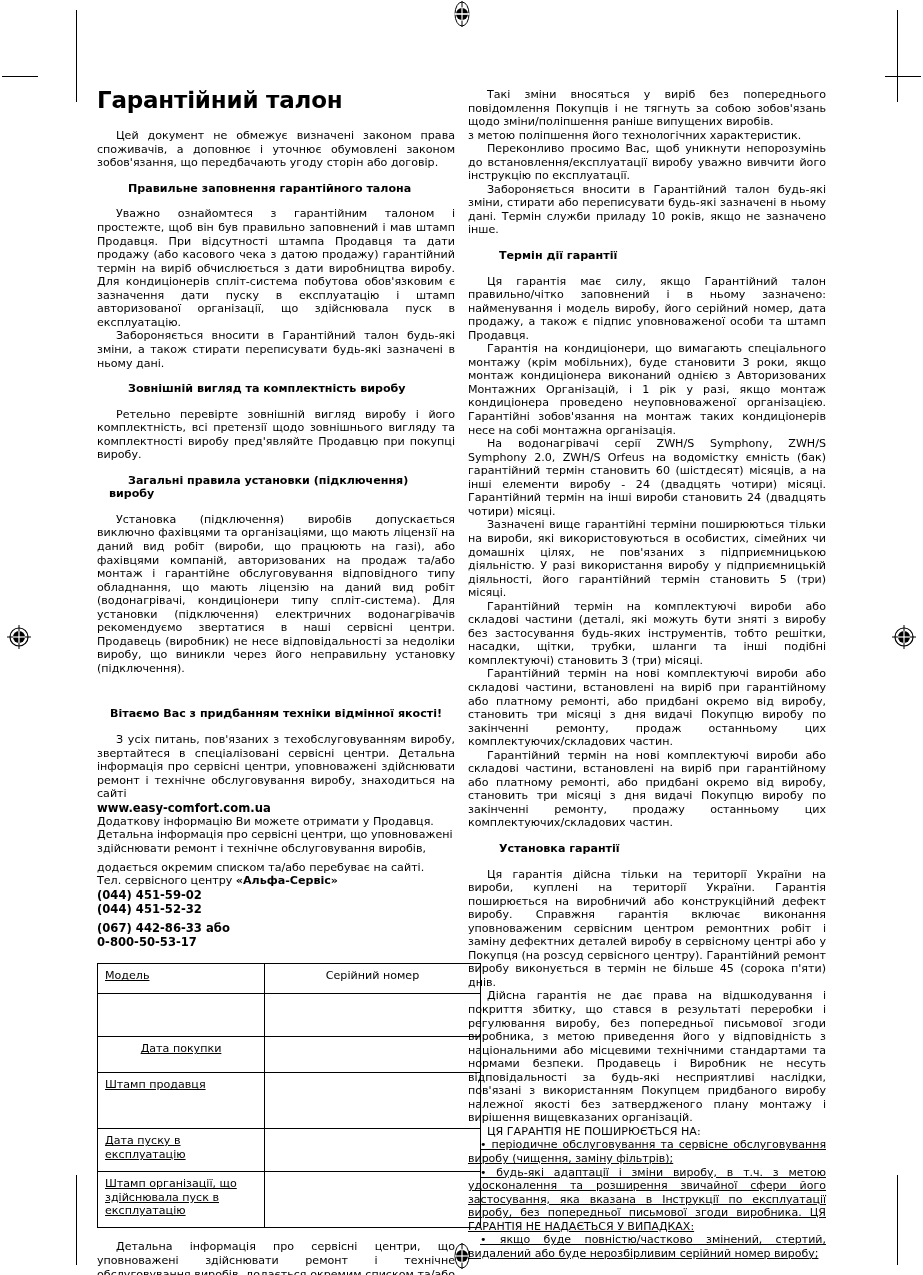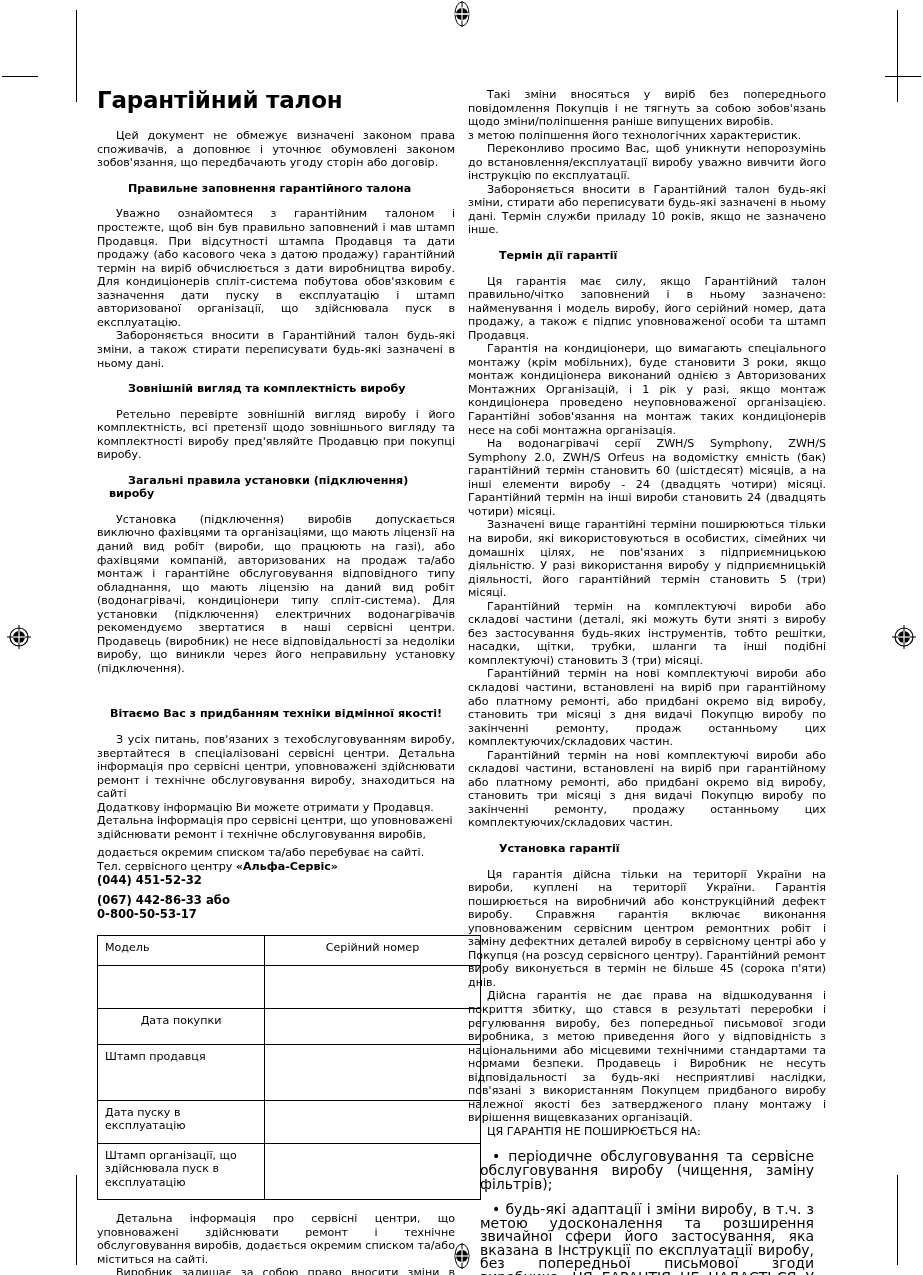--- a/index.html
+++ b/index.html
@@ -91,46 +91,47 @@
 
   p.plain {
     margin: 0;
     font-size: 11.1px;
     line-height: 13.55px;
     text-indent: 0;
     text-align: left;
   }
 
   p.bullet {
-    margin: 12px;
-    font-size: 14px;
+    margin: 0;
+    font-size: 11px;
     line-height: 13.55px;
     text-align: justify;
     text-indent: 12px;
+    text-decoration: underline;
   }
 
   .gap-sm { height: 5px; }
   .gap-md { height: 12px; }
   .gap-lg { height: 20px; }
 
   
   table.warranty-table {
     border-collapse: collapse;
     width: 353px;
     margin-top: 14px;
     table-layout: fixed;
   }
   table.warranty-table td {
     border: 1.3px solid #000000;
     font-size: 11.1px;
     line-height: 13.4px;
     padding: 5px 7px 4px 7px;
     vertical-align: top;
   }
-  td.cell-label { width: 152px; }
+  td.cell-label { width: 152px; text-decoration: underline; }
   td.cell-value { width: 201px; }
   td.cell-head-right {
     text-align: center;
     vertical-align: middle;
   }
   tr.r-head td   { height: 20px; }
   tr.r-blank td  { height: 33px; }
   tr.r-one td    { height: 26px; text-align: center; }
   tr.r-stamp td  { height: 46px; }
   tr.r-two td    { height: 33px; }
@@ -211,34 +212,36 @@
     <p class="sub">Загальні правила установки (підключення) виробу</p>
 
     <p class="para">Установка (підключення) виробів допускається виключно фахівцями та організаціями, що мають ліцензії на даний вид робіт (вироби, що працюють на газі), або фахівцями компаній, авторизованих на продаж та/або монтаж і гарантійне обслуговування відповідного типу обладнання, що мають ліцензію на даний вид робіт (водонагрівачі, кондиціонери типу спліт-система). Для установки (підключення) електричних водонагрівачів рекомендуємо звертатися в наші сервісні центри. Продавець (виробник) не несе відповідальності за недоліки виробу, що виникли через його неправильну установку (підключення).</p>
 
     <div class="gap-lg"></div>
 
     <p class="sub centered">Вітаємо Вас з придбанням техніки відмінної якості!</p>
 
     <p class="para">З усіх питань, пов'язаних з техобслуговуванням виробу, звертайтеся в спеціалізовані сервісні центри. Детальна інформація про сервісні центри, уповноважені здійснювати ремонт і технічне обслуговування виробу, знаходиться на сайті</p>
 
+    <p class="bold-line">www.easy-comfort.com.ua</p>
 
     <p class="plain">Додаткову інформацію Ви можете отримати у Продавця.</p>
 
     <p class="plain">Детальна інформація про сервісні центри, що уповноважені здійснювати ремонт і технічне обслуговування виробів,</p>
 
     <div class="gap-sm"></div>
 
     <p class="plain">додається окремим списком та/або перебуває на сайті.</p>
 
     <p class="plain">
       <span>Тел. сервісного центру</span>
       <span style="font-weight:bold;">«Альфа-Сервіс»</span>
     </p>
 
+    <p class="bold-line">(044) 451-59-02</p>
     <p class="bold-line">(044) 451-52-32</p>
 
     <div class="gap-sm"></div>
 
     <p class="bold-line">(067) 442-86-33 або</p>
     <p class="bold-line">0-800-50-53-17</p>
 
     <table class="warranty-table">
       <tbody>
         <tr class="r-head">

